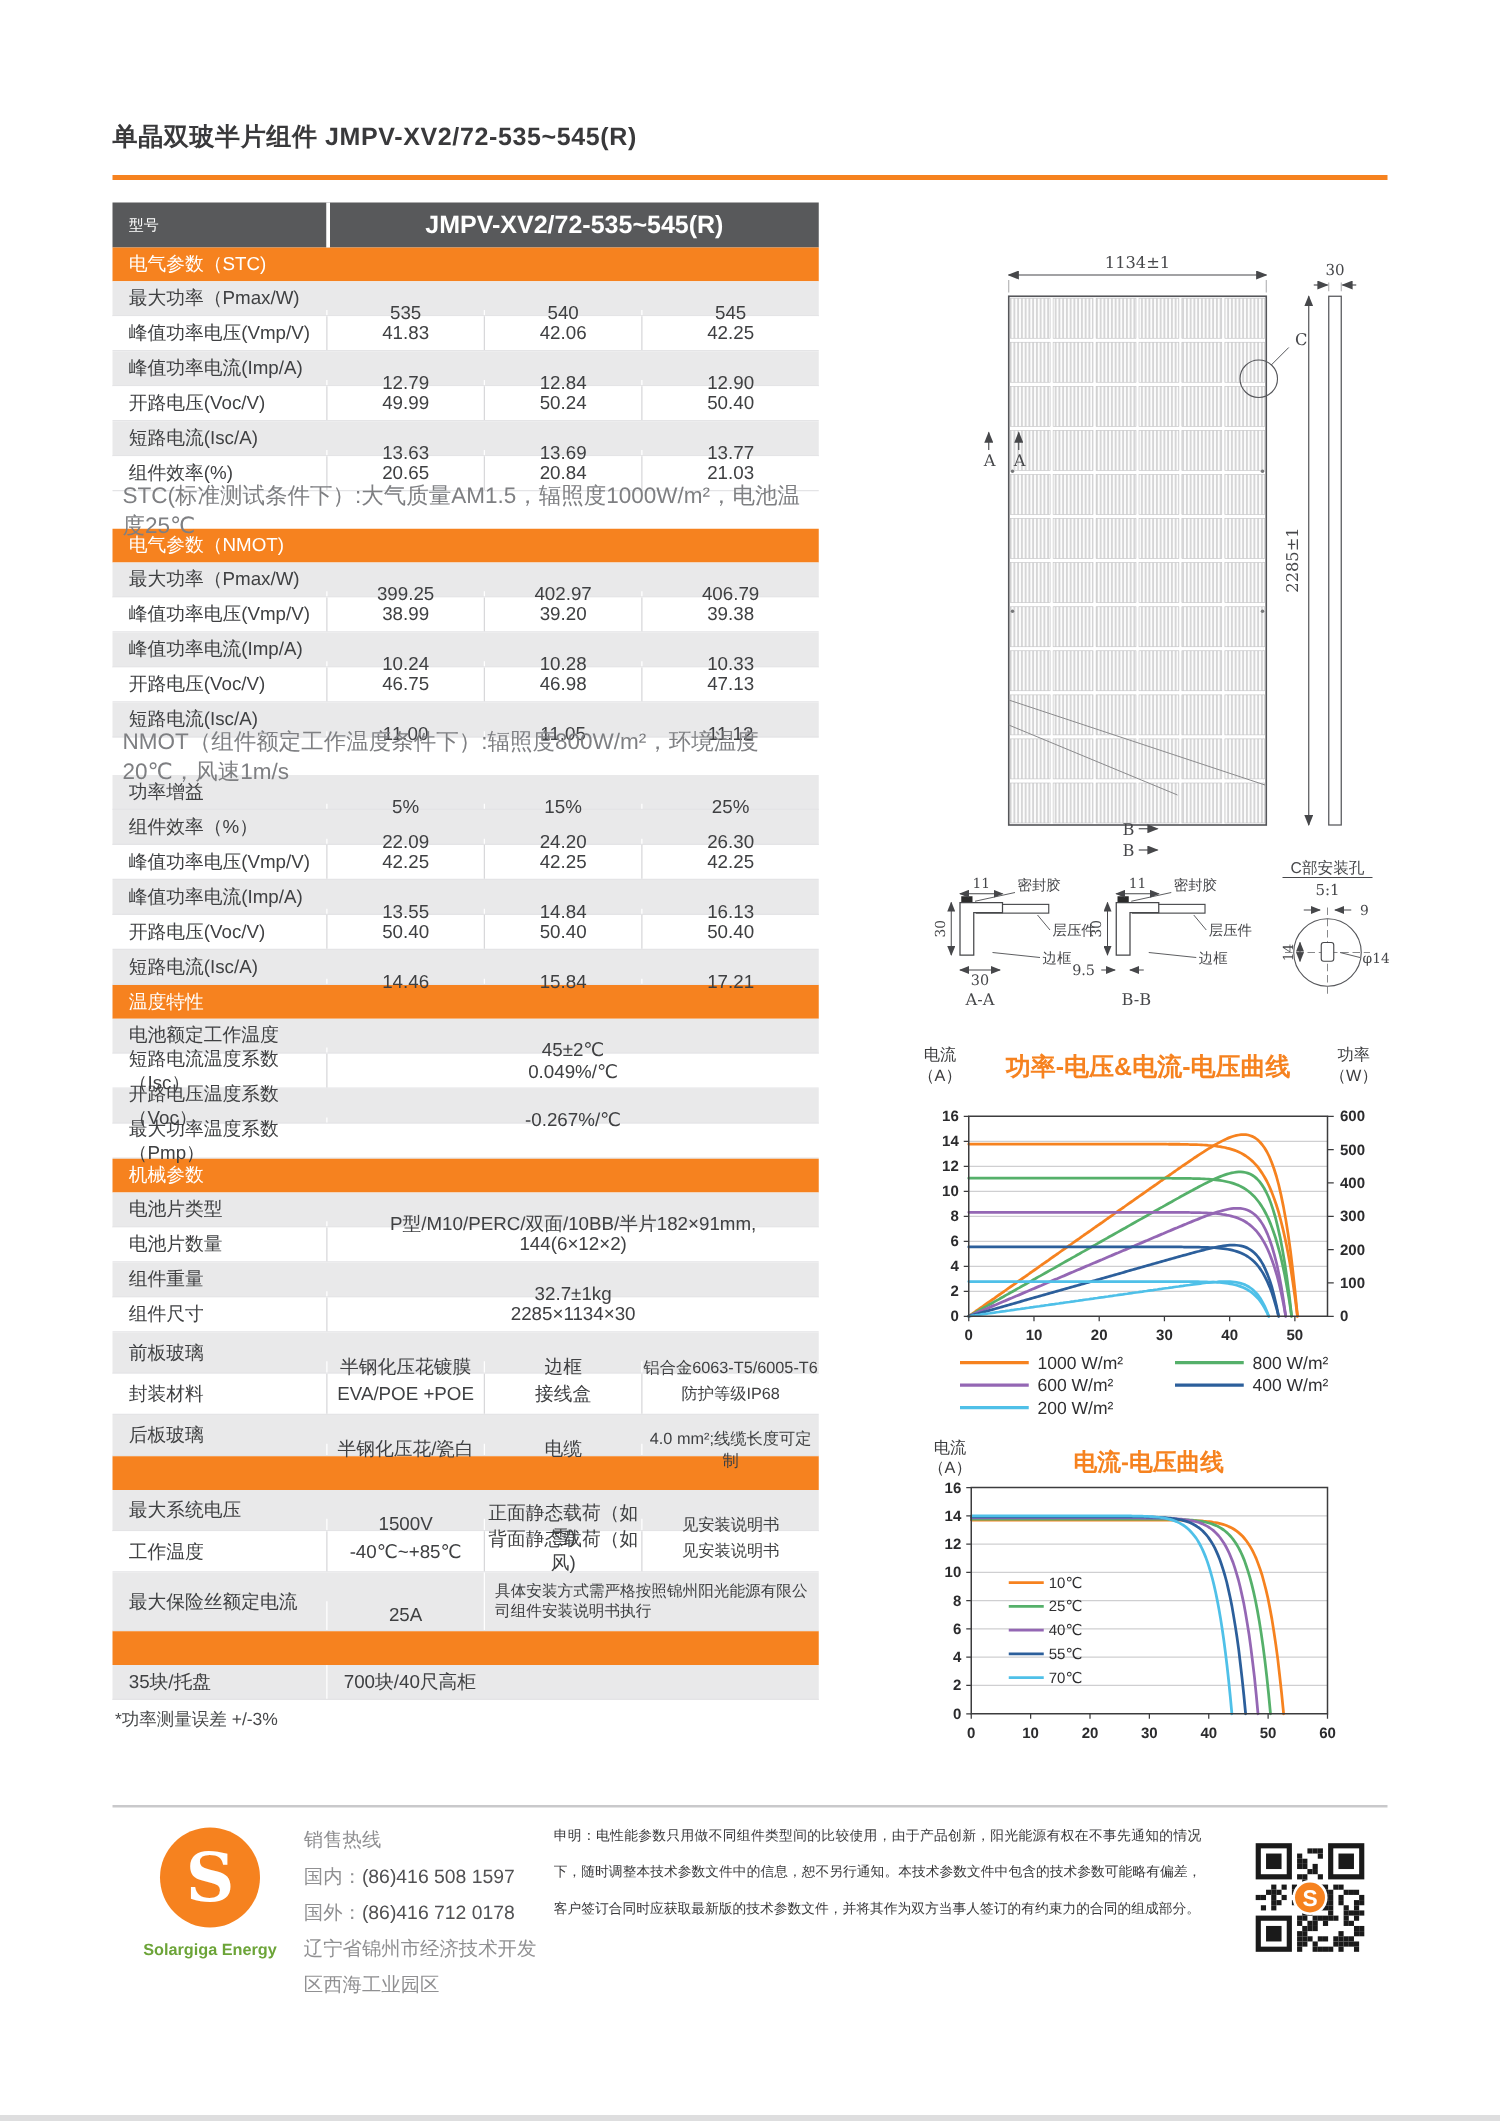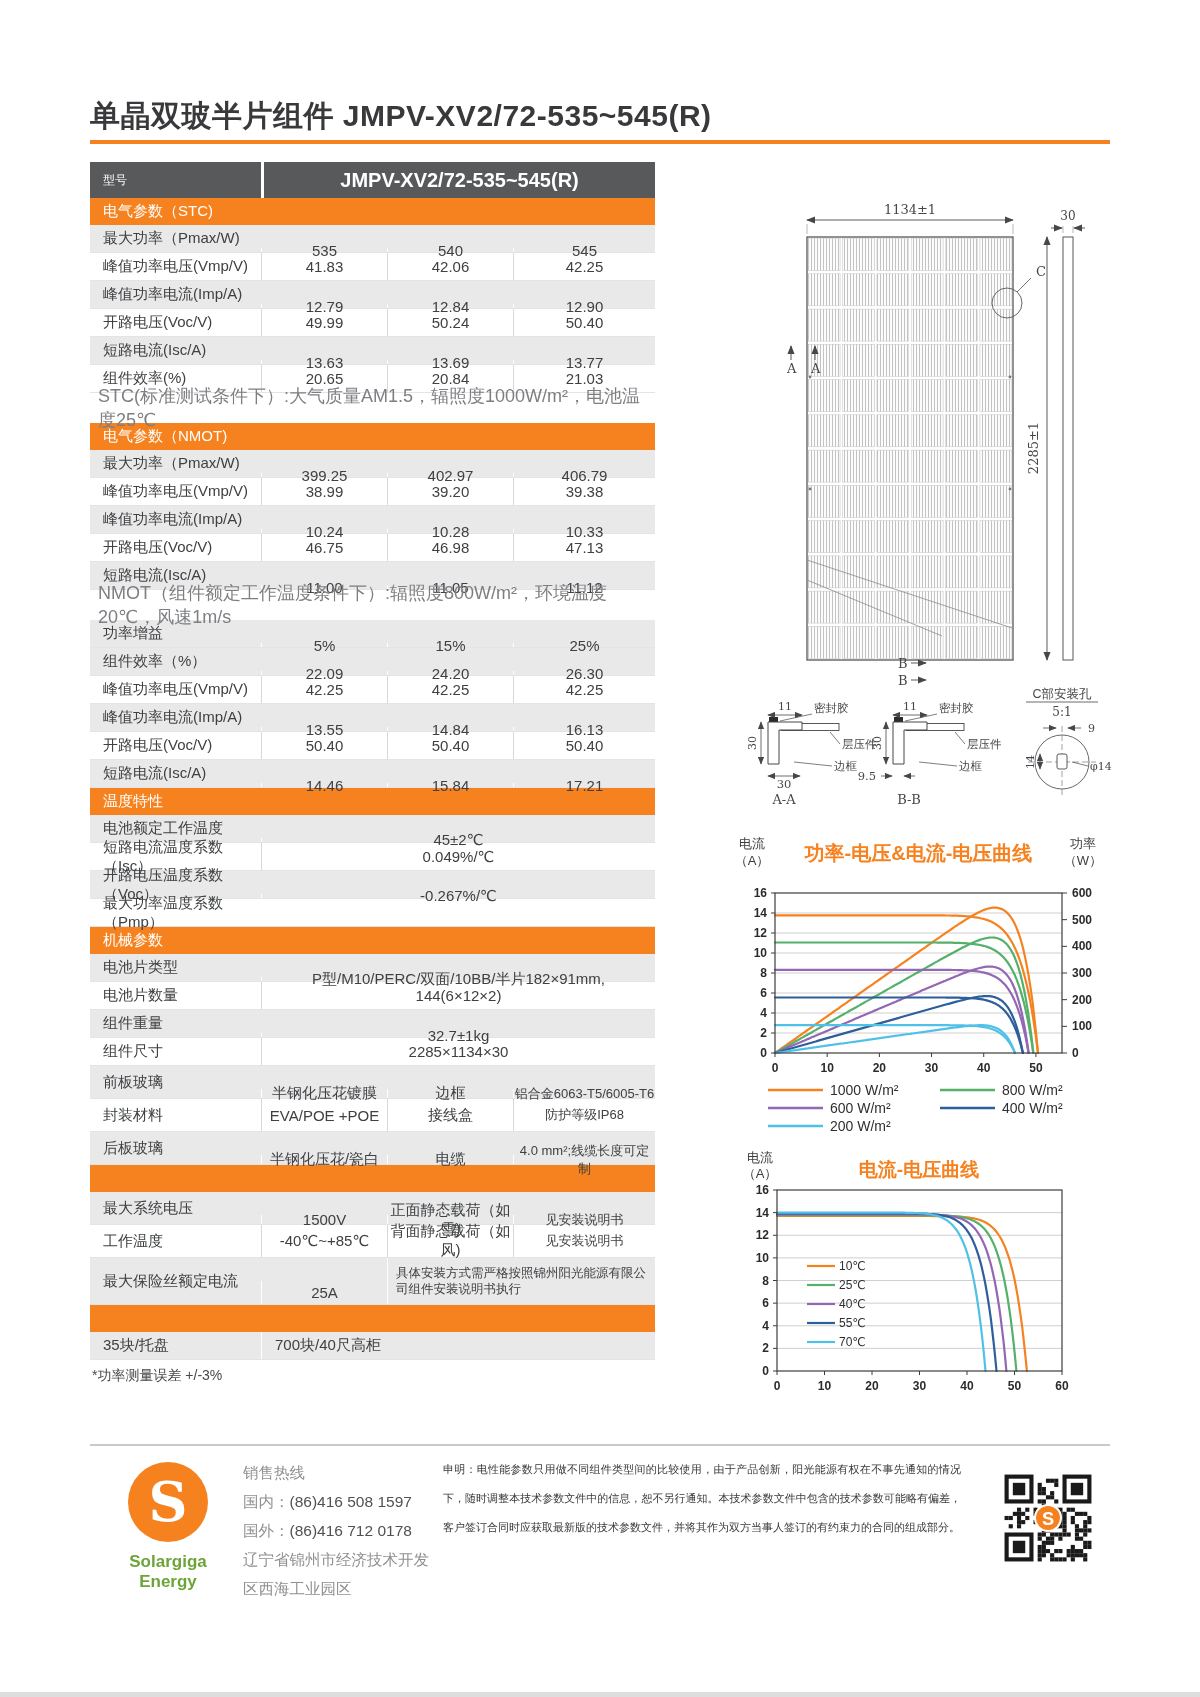--- a/index.html
+++ b/index.html
@@ -1,20 +1,20 @@
 <!DOCTYPE html>
 <html><head>
 <meta charset="utf-8">
 <style>
   html,body{margin:0;padding:0;}
   body{width:1200px;height:1697px;position:relative;background:#fff;overflow:hidden;
        font-family:"Liberation Sans","DejaVu Sans",sans-serif;}
   .abs{position:absolute;}
   
-  #page-title{left:90px;top:96px;width:1000px;font-size:30px;font-weight:bold;color:#39393b;letter-spacing:0.5px;}
+  #page-title{left:90px;top:96px;width:1000px;font-size:20px;font-weight:bold;color:#39393b;letter-spacing:0.5px;}
   #title-rule{left:90px;top:140px;width:1020px;height:4px;background:#F6821F;}
   
   #spec-table{left:90px;top:162px;width:565px;}
   .m-row{display:flex;height:36px;background:#58595B;color:#fff;align-items:stretch;}
   .m-label{width:158px;padding-left:13px;font-size:12px;display:flex;align-items:center;}
   .m-value{flex:1;display:flex;align-items:center;justify-content:center;font-size:20px;font-weight:bold;border-left:3px solid #fff;}
   .o-row{height:27px;background:#F6821F;color:#fff;font-size:15px;display:flex;align-items:center;padding-left:13px;}
   .d-row{display:flex;align-items:stretch;border-bottom:1px solid #e4e4e6;color:#3f4042;font-size:15px;background:#fff;}
   .d-row.gray{background:#E9E9EA;}
   .d-row>div{display:flex;align-items:center;}
@@ -31,21 +31,21 @@
   .gray .span-text{border-left-color:#fff;}
   .rowwide .val-left{flex:1;padding-left:13px;border-left:1px solid #d8d8da;}
   .gray .val-left{border-left-color:#fff;}
   .n-row{height:30px;display:flex;align-items:center;padding-left:8px;font-size:18px;color:#7e7f82;}
   .f-row{height:32px;display:flex;align-items:center;padding-left:2px;font-size:14px;color:#47484a;}
   
   #footer-rule{left:90px;top:1444px;width:1020px;height:2px;background:#c9c9cb;}
   #logo-circle{left:128px;top:1462px;width:80px;height:80px;border-radius:50%;background:#F6821F;
     display:flex;align-items:center;justify-content:center;color:#fff;font-size:54px;font-weight:bold;
     font-family:"DejaVu Serif",serif;}
-  #brand-name{left:108px;top:1552px;width:120px;text-align:center;font-size:17px;font-weight:bold;color:#6CA438;}
+  #brand-name{left:108px;top:1552px;width:120px;text-align:center;font-size:13px;font-weight:bold;color:#6CA438;}
   #contact{left:243px;top:1458px;width:190px;font-size:15.5px;line-height:29px;}
   #contact .gray-t{color:#909092;}
   #contact .dark-t{color:#515153;}
   #statement{left:443px;top:1455px;width:518px;font-size:11px;line-height:29px;color:#39393b;text-align:justify;}
   #qr-box{left:988px;top:1458px;}
   #bottom-strip{left:0;top:1692px;width:1200px;height:5px;background:#dededf;}
   
   svg text{font-family:"Liberation Sans","DejaVu Sans",sans-serif;}
   .dimtxt{font-family:"DejaVu Serif",serif;fill:#46474a;}
   .lbltxt{fill:#46474a;}

